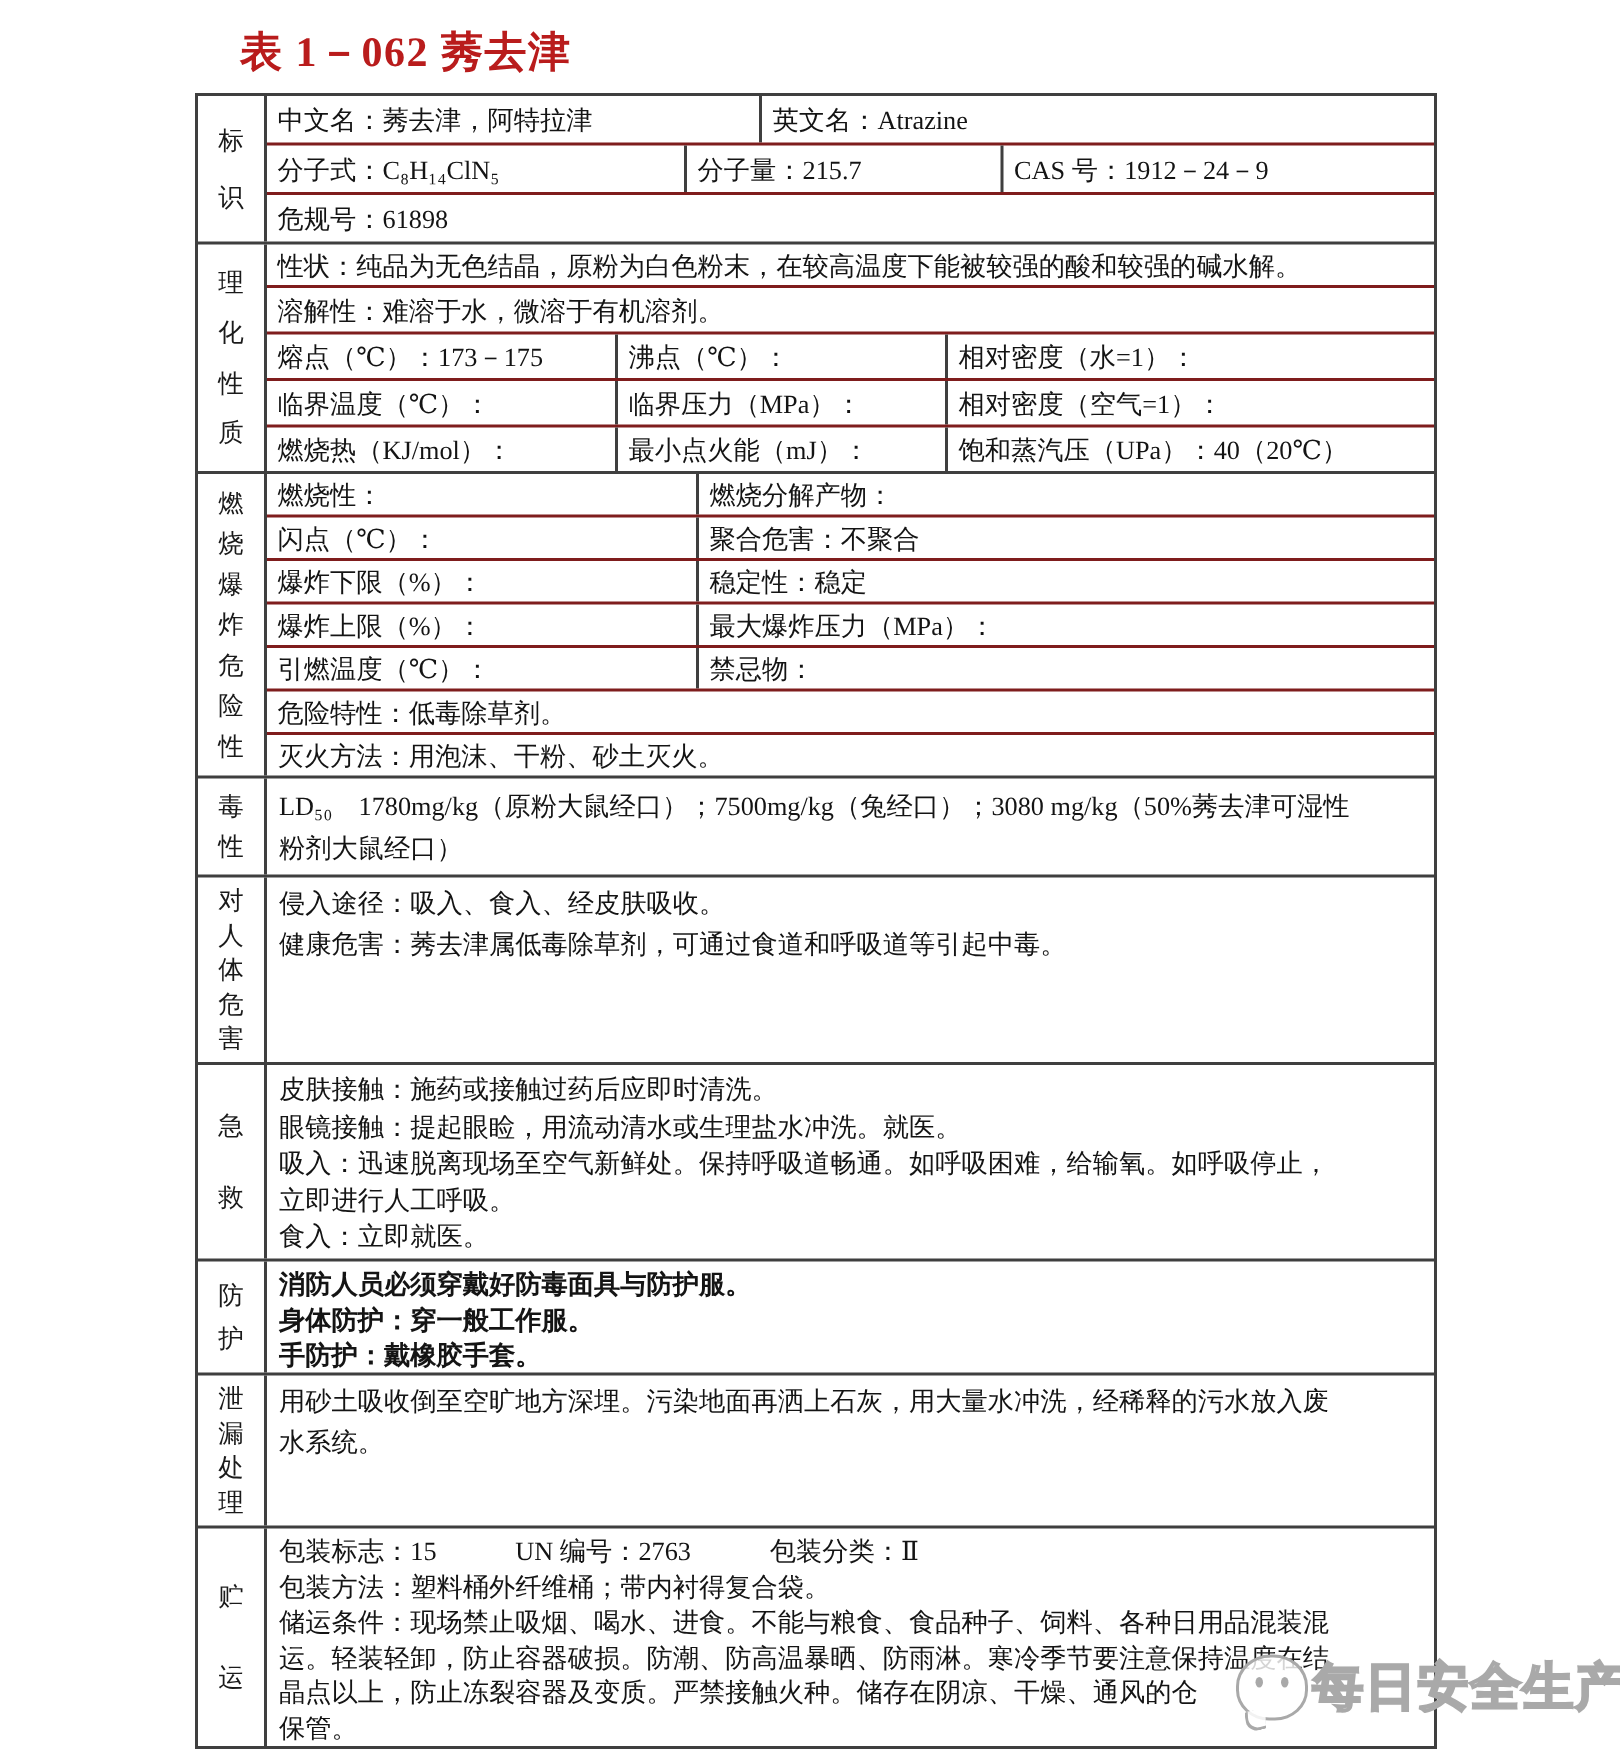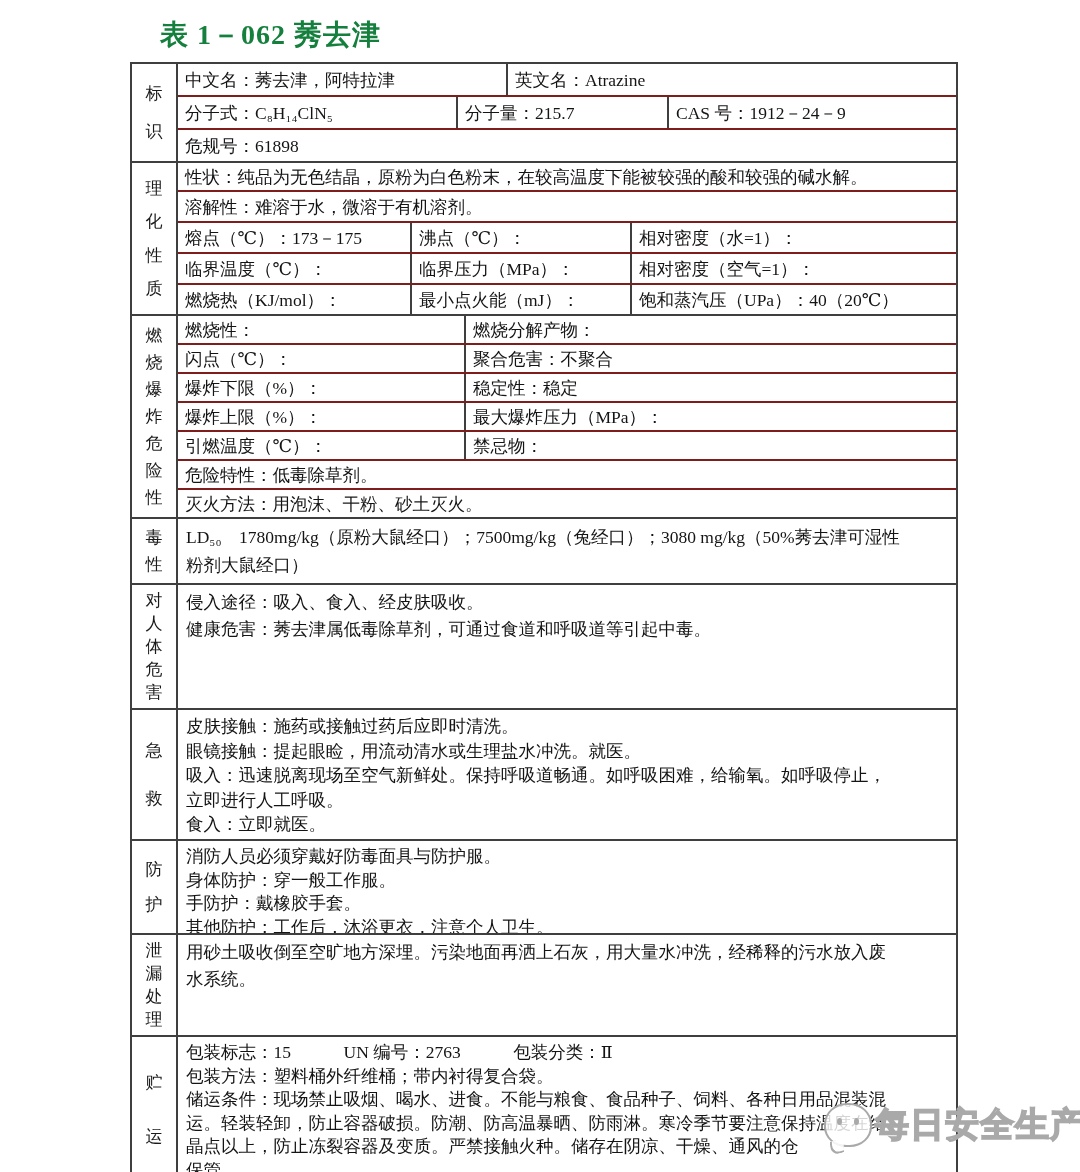--- a/index.html
+++ b/index.html
@@ -4,21 +4,21 @@
 <style>
   html,body{margin:0;padding:0;}
   body{
     width:1080px;height:1172px;background:#ffffff;
     font-family:"Liberation Serif","DejaVu Serif",serif;
     color:#141414;
   }
   .page{position:relative;width:1080px;height:1172px;background:#fff;overflow:hidden;}
   .title{
     position:absolute;left:160px;top:16px;margin:0;
-    font-size:28px;font-weight:bold;letter-spacing:1px;color:#15803d;
+    font-size:28px;font-weight:bold;letter-spacing:1px;color:#b91c1c;
   }
   .msds{
     position:absolute;left:130px;top:62px;width:828px;
     box-sizing:border-box;border:2px solid #3f3f3f;background:#fff;
   }
   .sec{display:flex;align-items:stretch;}
   .sec + .sec{border-top:2px solid #3f3f3f;}
   .vcell{
     width:46px;flex:none;border-right:2px solid #3f3f3f;
     display:flex;flex-direction:column;align-items:center;justify-content:space-evenly;
@@ -41,21 +41,21 @@
   .w286{width:286px;flex:none;}
   .r31{height:31px;}
   .r27{height:27px;}
   .r29{height:29px;}
   .rf{height:27px;}
   .block{padding:4px 8px;font-size:17.5px;overflow:hidden;box-sizing:border-box;}
   .block .ln{white-space:nowrap;}
   .h64{height:64px;}  .h64 .ln{line-height:28px;}
   .h103{height:103px;} .h103 .ln{line-height:27px;}
   .h129{height:129px;} .h129 .ln{line-height:24.5px;}
-  .h98{height:92px;}  .h98 .ln{line-height:23.5px;}
+  .h98{height:74px;font-weight:bold;}  .h98 .ln{line-height:23.5px;}
   .h92{height:92px;}  .h92 .ln{line-height:27px;}
   .h145{height:145px;} .h145 .ln{line-height:23.5px;}
   
   .wm{
     position:absolute;left:824px;top:1102px;display:flex;align-items:center;gap:3px;
     pointer-events:none;
   }
   .wm-logo{
     width:44px;height:40px;position:relative;flex:none;
     background:rgba(255,255,255,0.82);

